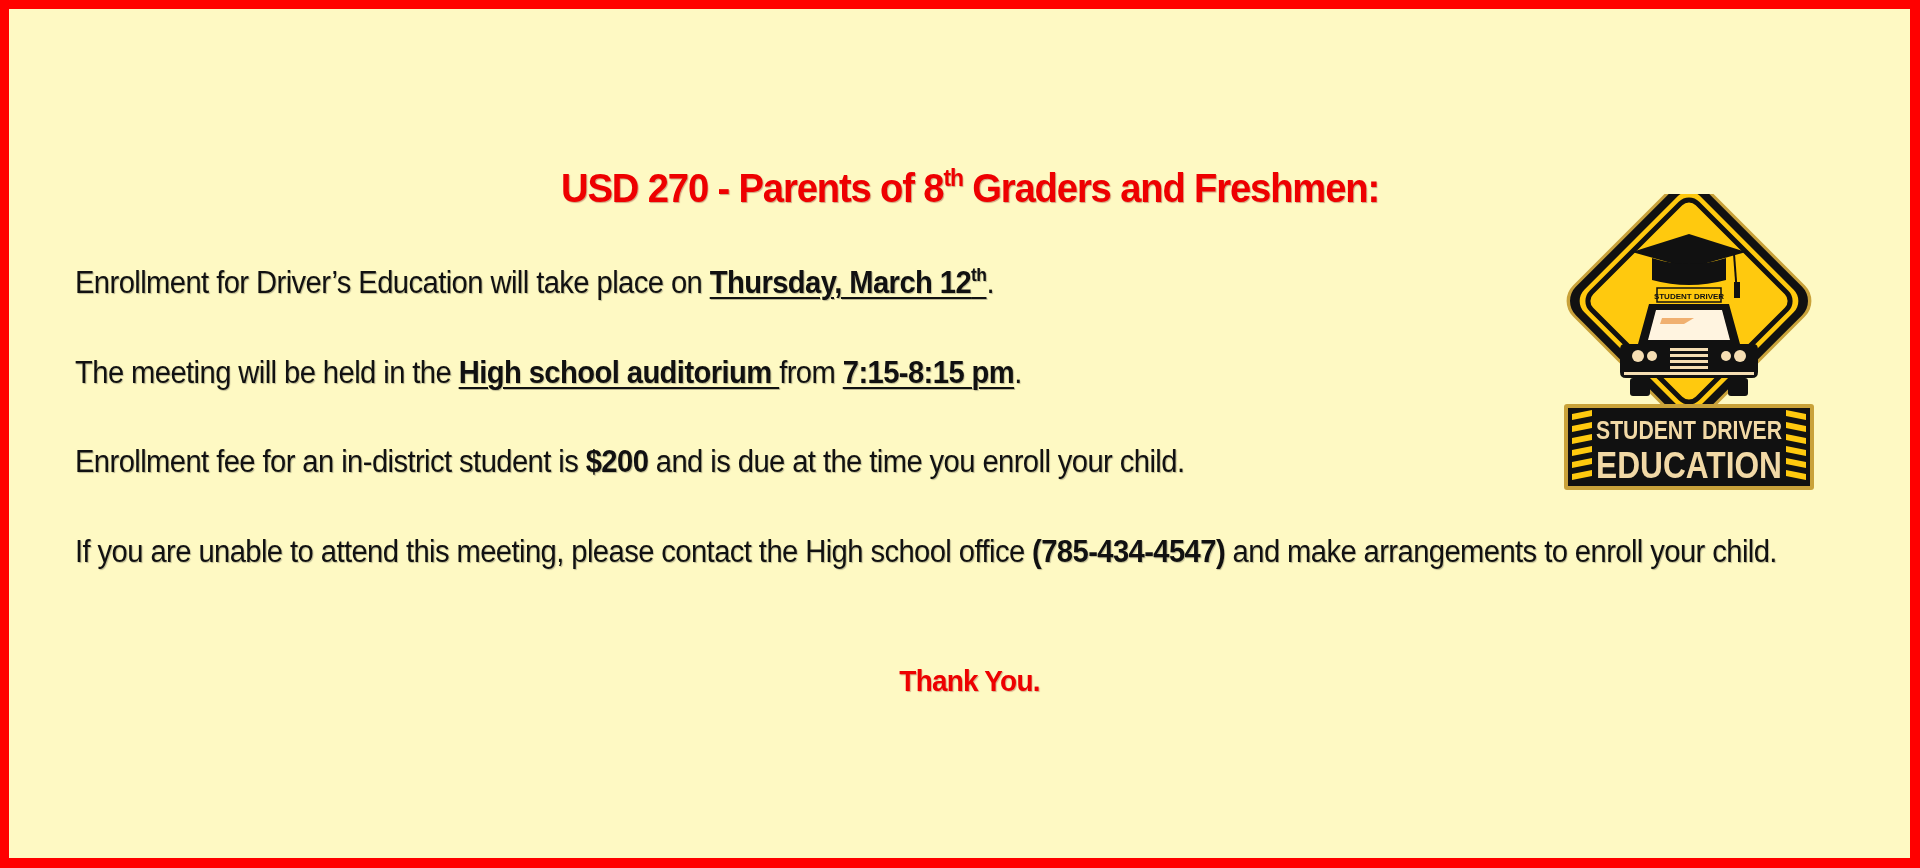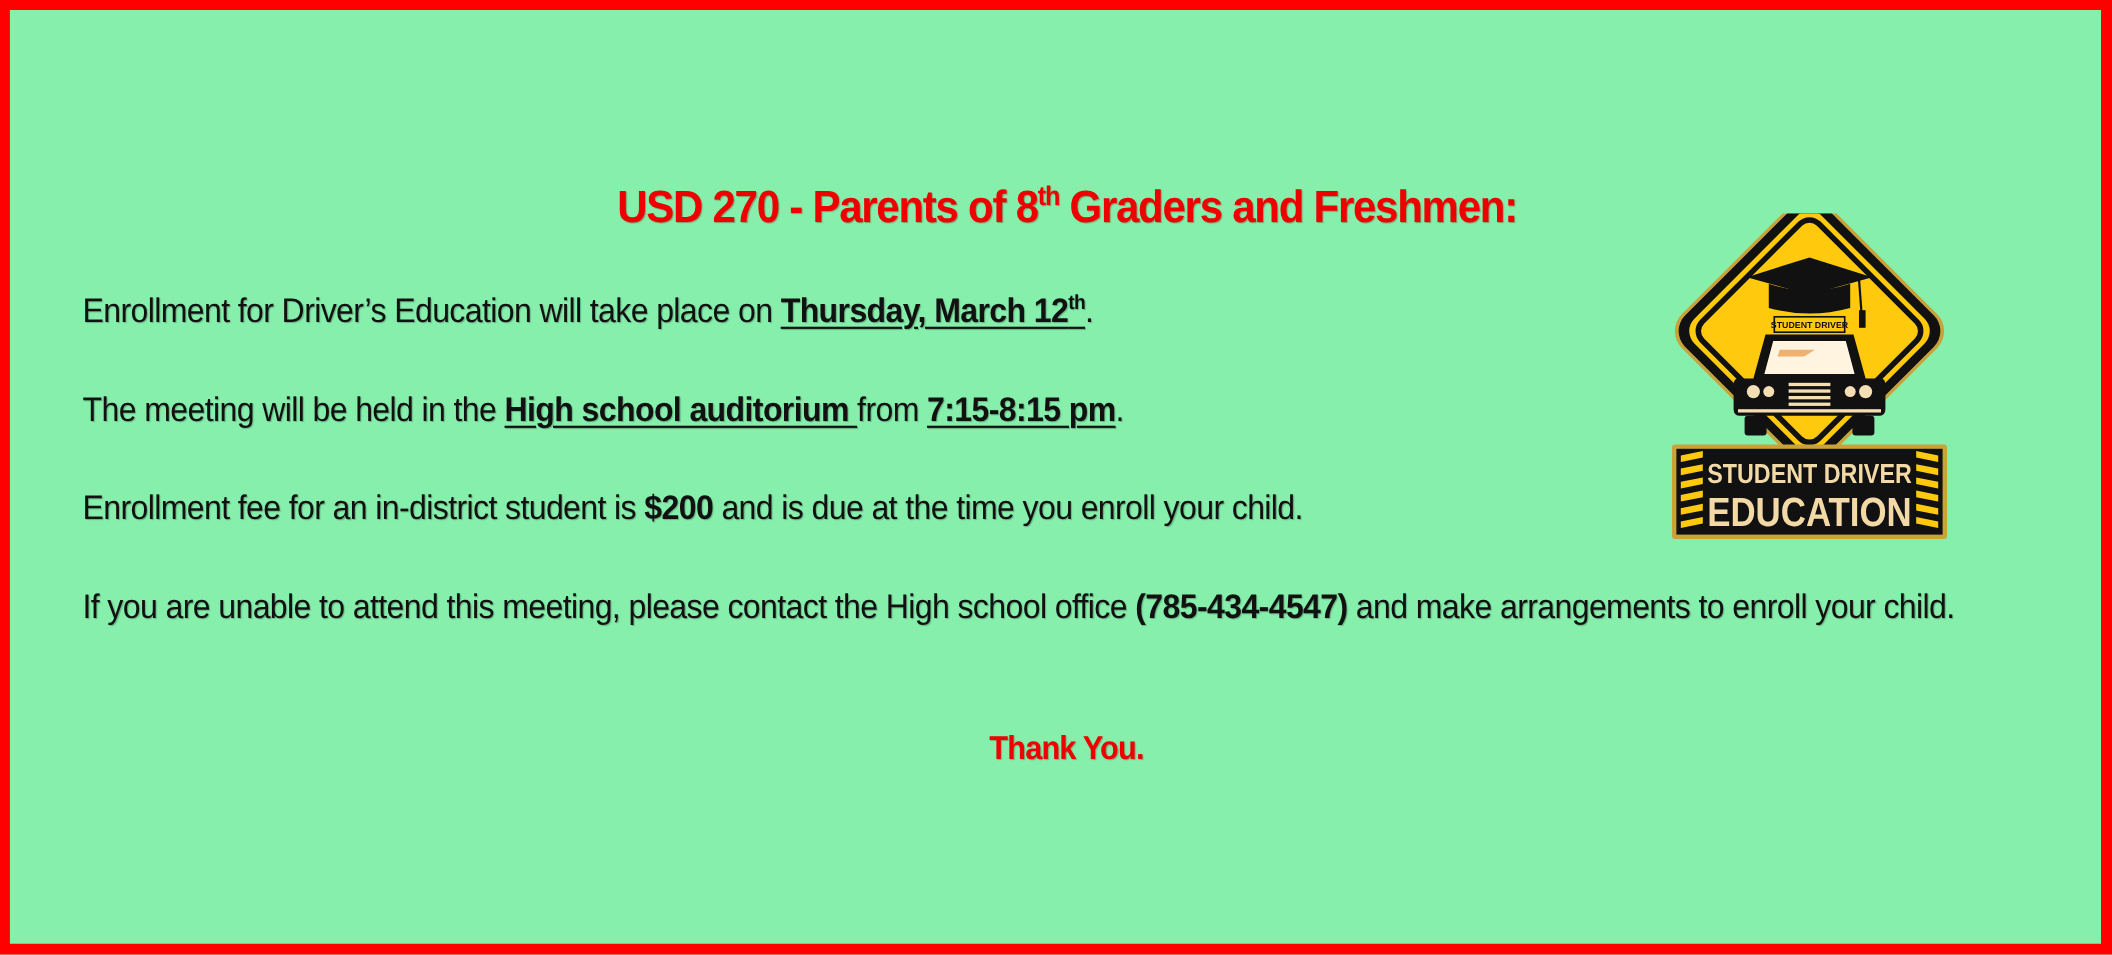--- a/index.html
+++ b/index.html
@@ -16,21 +16,21 @@
     }
     .frame {
       position: absolute;
       left: 0; top: 0;
       width: 1920px; height: 868px;
       box-sizing: border-box;
       border-top: 9px solid #ff0000;
       border-left: 9px solid #ff0000;
       border-right: 10px solid #ff0000;
       border-bottom: 10px solid #ff0000;
-      background: #86efac;
+      background: #fef9c3;
     }
     .title {
       position: absolute;
       left: 0; width: 1920px;
       top: 156px;
       text-align: center;
       color: #ee0000;
       font-weight: bold;
       font-size: 41px;
       letter-spacing: -1.2px;
@@ -73,21 +73,21 @@
       color: #ee0000;
       font-weight: bold;
       font-size: 30px;
       letter-spacing: -0.8px;
       text-shadow: 1px 1px 1px rgba(120,0,0,0.3);
       transform: scaleX(0.93);
       transform-origin: 968px 0;
     }
     .logo {
       position: absolute;
-      left: 1491px;
+      left: 1535px;
       top: 185px;
       width: 290px;
       height: 300px;
     }
   </style>
 </head>
 <body>
 
 <div class="frame">
 

